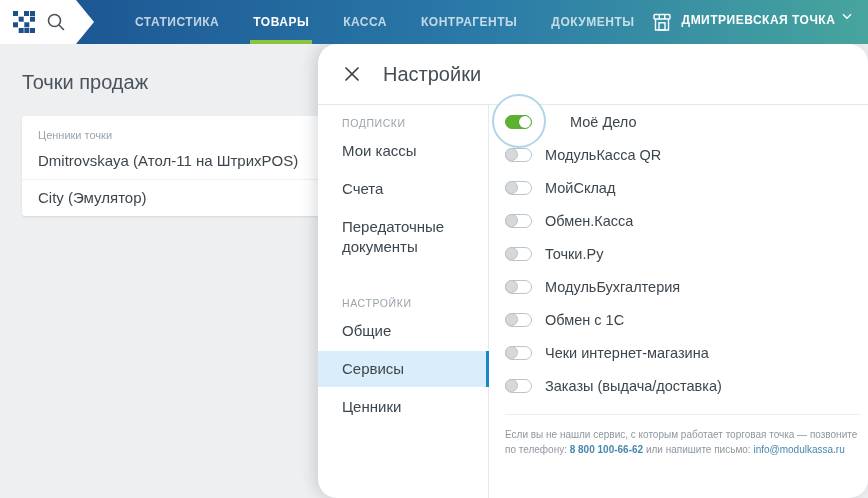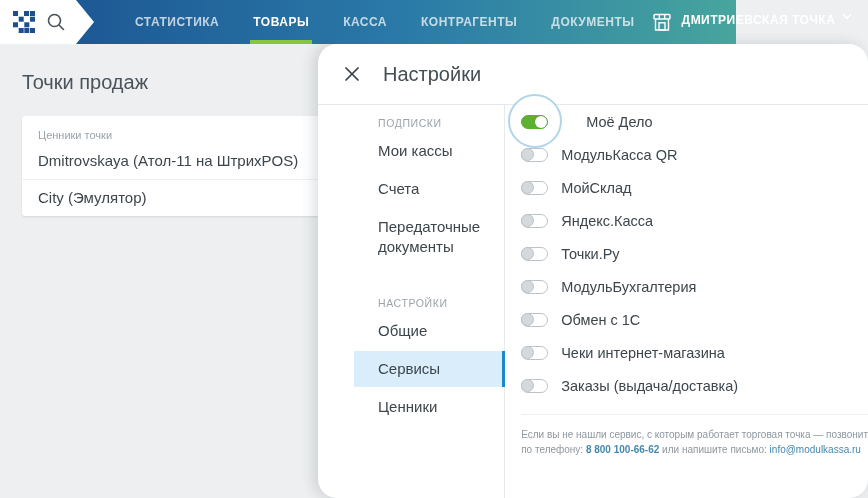--- a/index.html
+++ b/index.html
@@ -7,21 +7,21 @@
   body {
     font-family: "Liberation Sans", sans-serif;
     background:#edeff0;
     position:relative;
     overflow:hidden;
     color:#3d464d;
   }
 
   
   .navbar {
-    position:absolute; top:0; left:0; width:736px; height:44px;
+    position:absolute; top:0; left:0; width:868px; height:44px;
     background:linear-gradient(90deg,#1a5190 0%,#2a7aa8 55%,#47a59d 100%);
     display:flex; align-items:center; z-index:40;
   }
   .logo-plate {
     position:absolute; left:0; top:0; width:94px; height:44px; background:#fff;
     clip-path:polygon(0 0, 76px 0, 94px 50%, 76px 100%, 0 100%);
     display:flex; align-items:center; z-index:2;
   }
   .logo-box { margin-left:13px; width:22px; height:22px; }
   .search-btn { margin-left:10px; width:22px; height:22px; cursor:pointer; }
@@ -61,21 +61,21 @@
     display:flex; flex-direction:column;border-radius:19px;
   }
   .panel-header {
     flex:0 0 61px; display:flex; align-items:center; padding-left:23px;
     border-bottom:1px solid #e5e8ea;
   }
   .close-btn { width:22px; height:22px; display:flex; align-items:center; justify-content:center; cursor:pointer; }
   .panel-title { margin-left:20px; font-size:20px; font-weight:400; color:#454e55; }
   .panel-body { flex:1; display:flex; min-height:0; }
 
-  .p-sidebar { flex:0 0 171px; border-right:1px solid #e7eaec; padding-top:2px;padding-left:36px; }
+  .p-sidebar { flex:0 0 171px; border-right:1px solid #e7eaec; padding-top:2px; }
   .group-label {
     margin:10px 0 4px; padding:0 24px; font-size:10.5px; letter-spacing:.6px;
     color:#9ba4ab;
   }
   .group-label.mt { margin-top:32px; }
   .side-item {
     position:relative; padding:8px 24px; margin-top:2px;
     font-size:15px; line-height:20px; color:#3d464d; cursor:pointer;
   }
   .side-item.on { background:#d9eefa; }
@@ -218,21 +218,21 @@
       <div class="svc-row">
         <div class="toggle off">
             <div class="knob"></div>
           </div>
         <span class="svc-label">МойСклад</span>
       </div>
       <div class="svc-row">
         <div class="toggle off">
             <div class="knob"></div>
           </div>
-        <span class="svc-label">Яндекс.Касса</span>
+        <span class="svc-label">Обмен.Касса</span>
       </div>
       <div class="svc-row">
         <div class="toggle off">
             <div class="knob"></div>
           </div>
         <span class="svc-label">Точки.Ру</span>
       </div>
       <div class="svc-row">
         <div class="toggle off">
             <div class="knob"></div>

